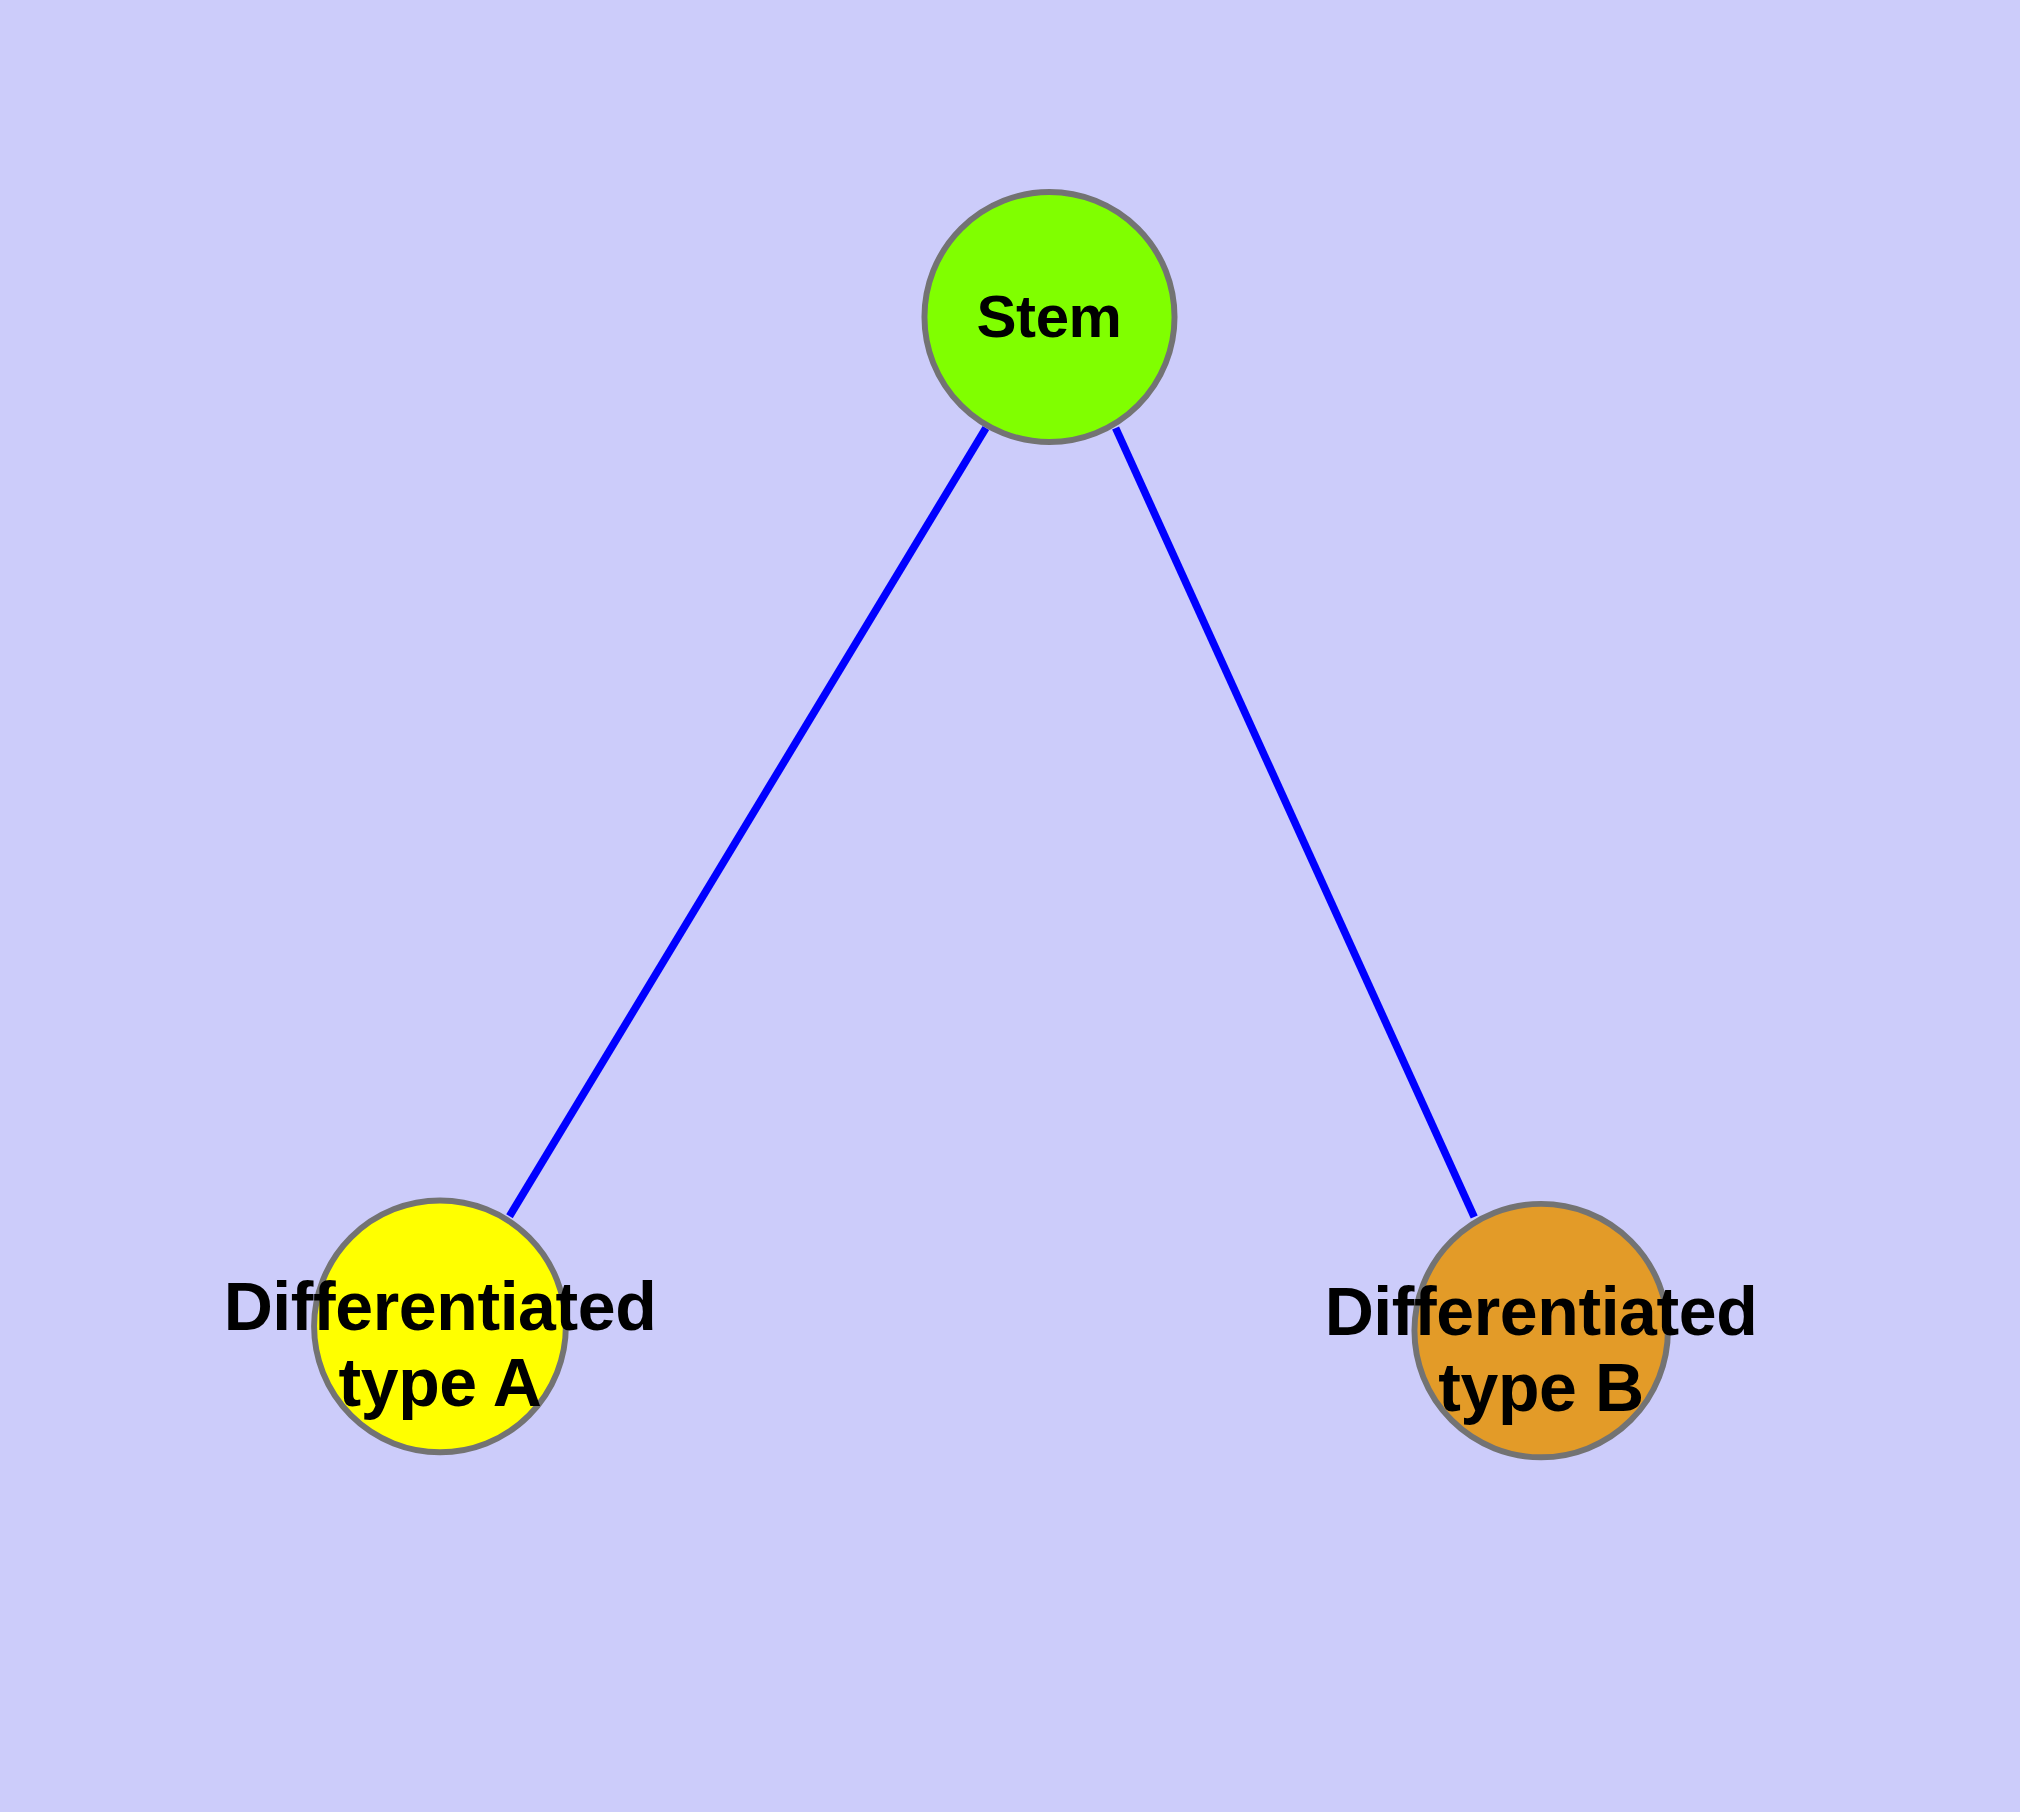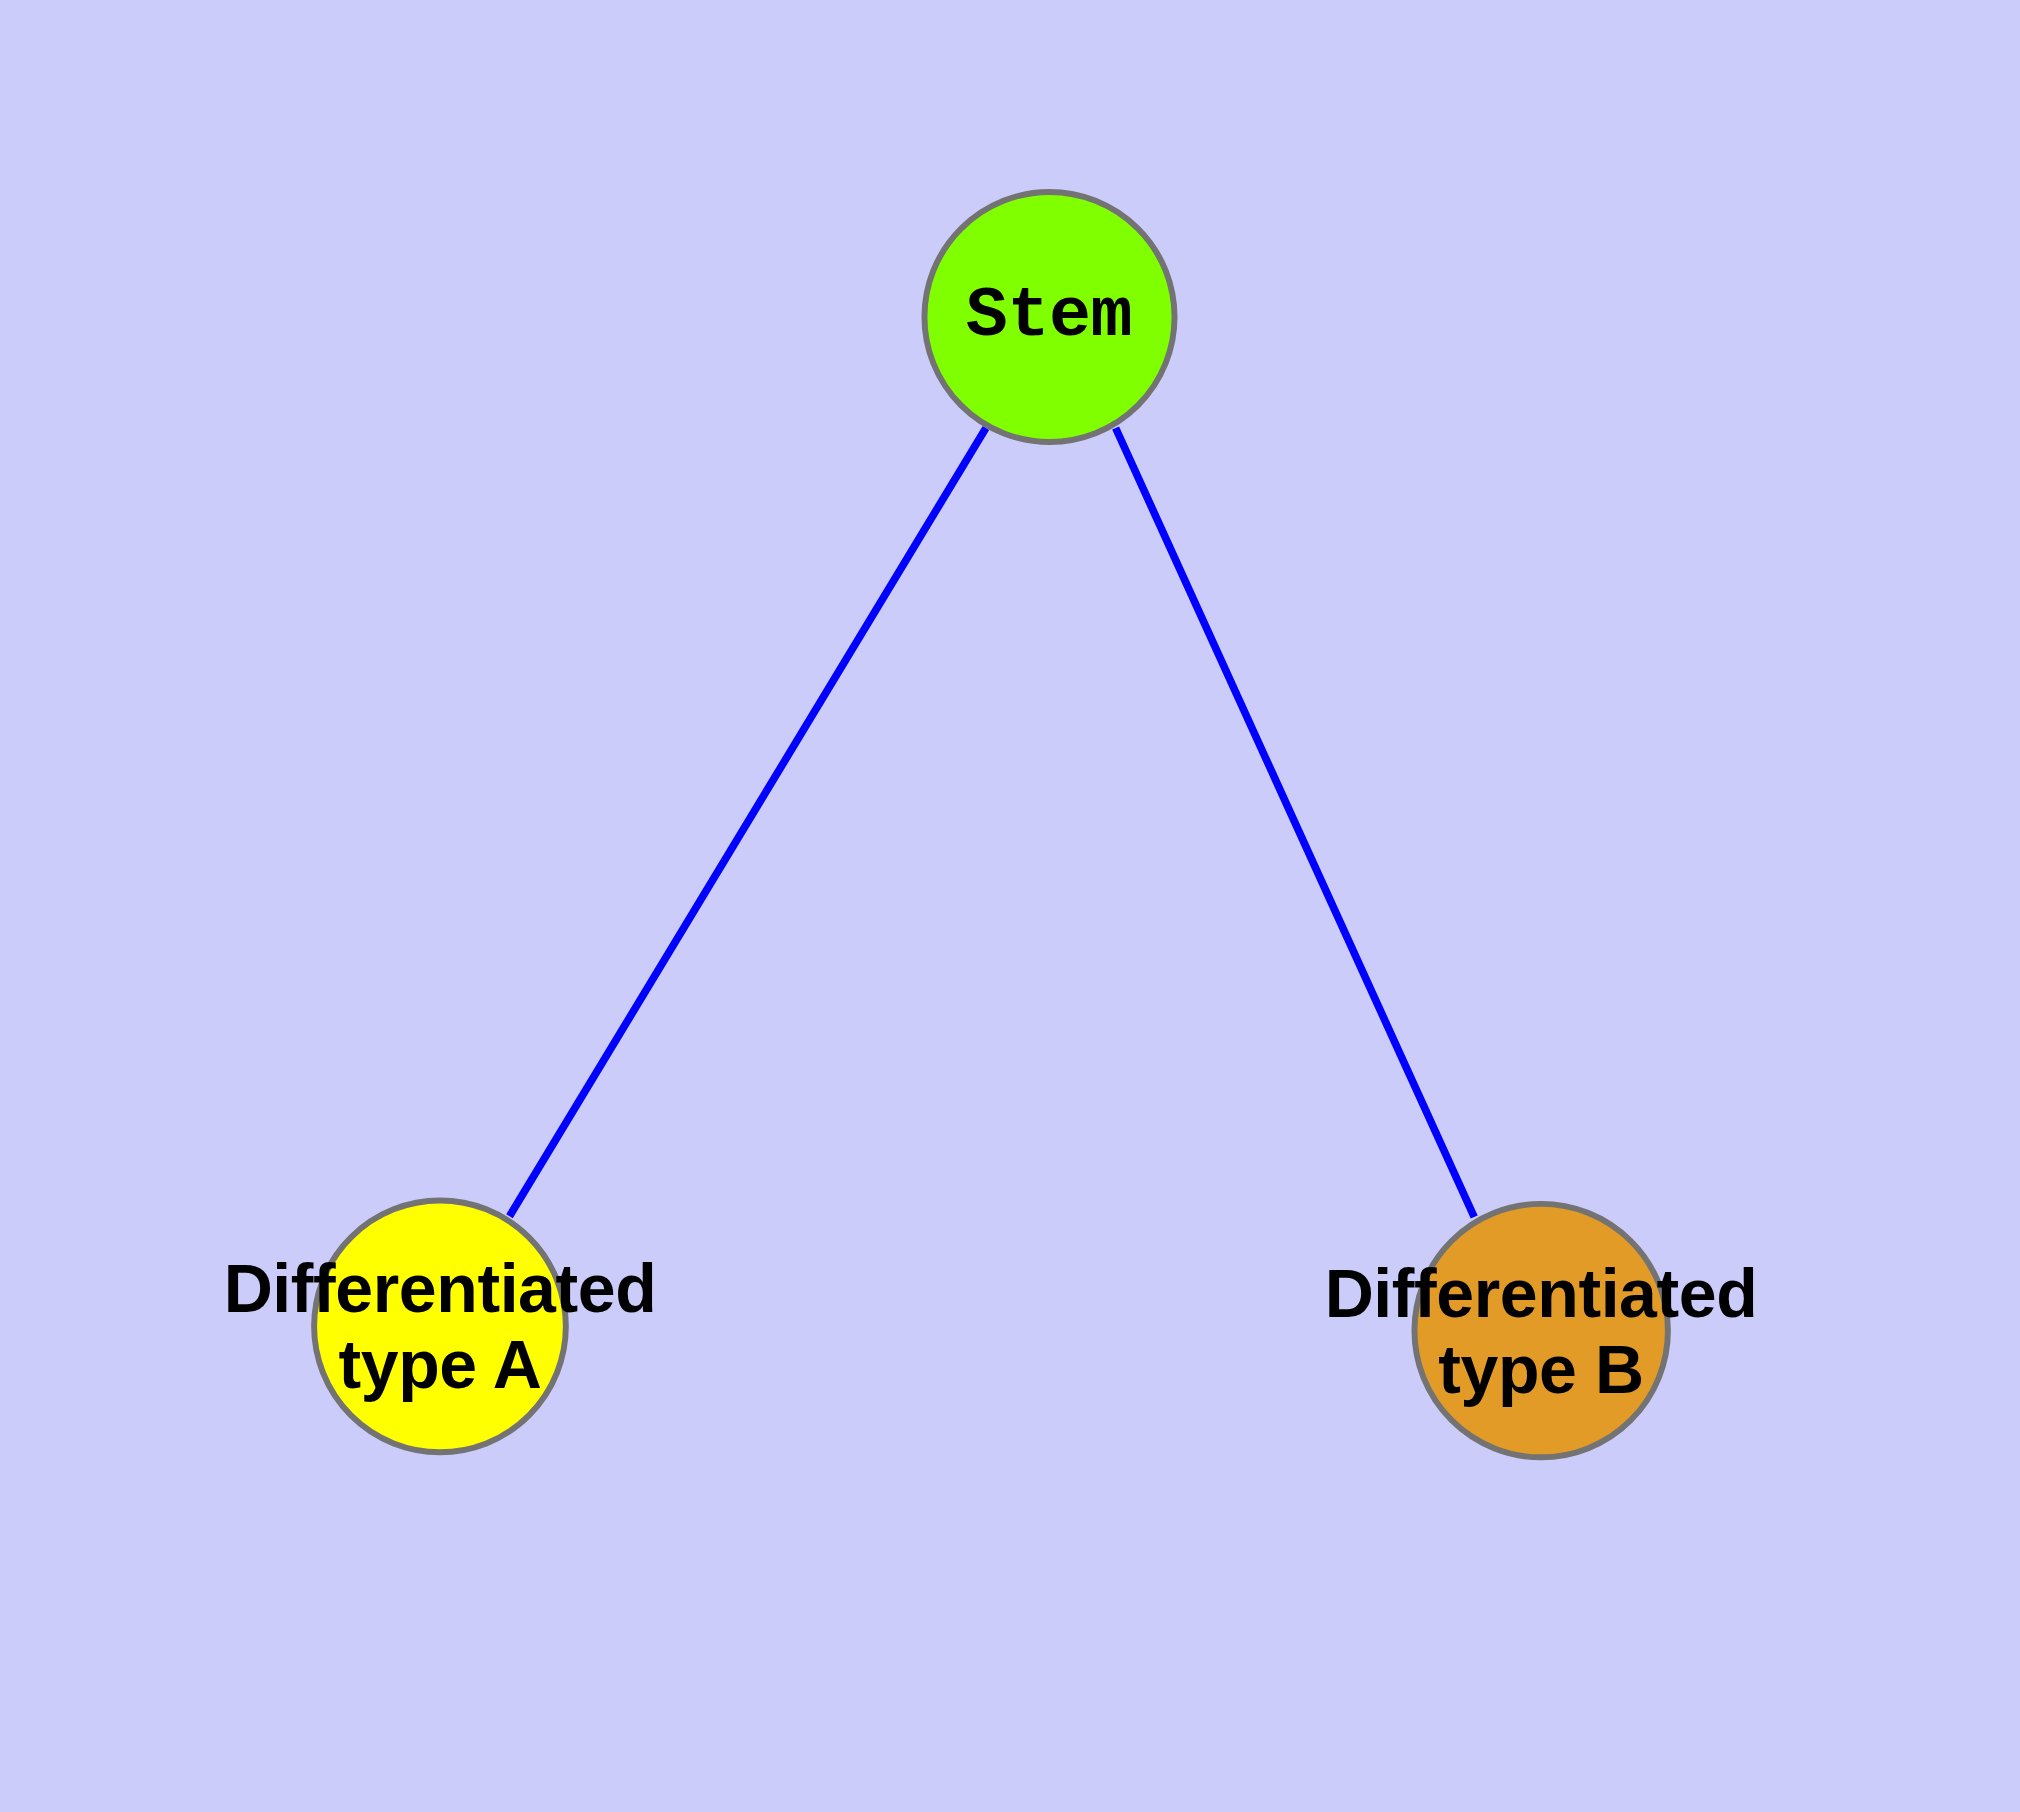--- a/index.html
+++ b/index.html
@@ -28,25 +28,25 @@
     text-align: center;
     font-weight: bold;
     color: #000000;
     line-height: 1.12;
     white-space: pre;
     pointer-events: none;
     transform: translate(-50%, -50%);
     letter-spacing: -0.4px;
   }
   .node-label.root {
-    font-size: 70px;
-    font-family: Liberation Mono, monospace;
+    font-size: 60px;
   }
   .node-label.leaf {
     font-size: 68px;
+    margin-top: 18px;
   }
 </style>
 </head>
 <body>
 
 <div id="stage" style="background: rgb(204, 204, 250);">
 
   <svg id="graph-svg" viewBox="0 0 2384 2138" preserveAspectRatio="none" aria-hidden="true">
     <g>
       <line x1="1163" y1="505" x2="601" y2="1435" stroke="#0000ff" stroke-width="9" stroke-linecap="butt"></line>

